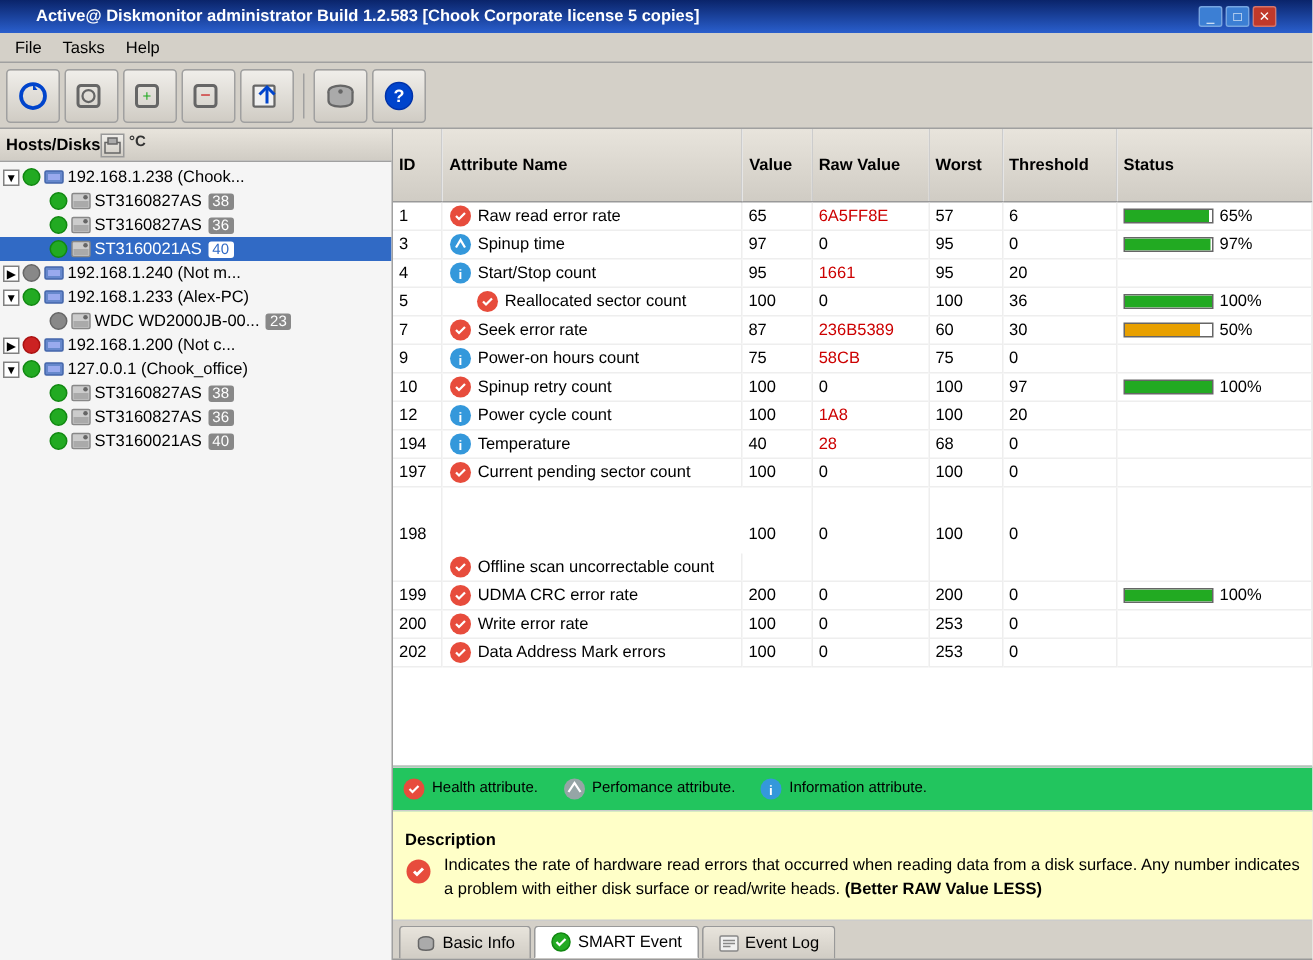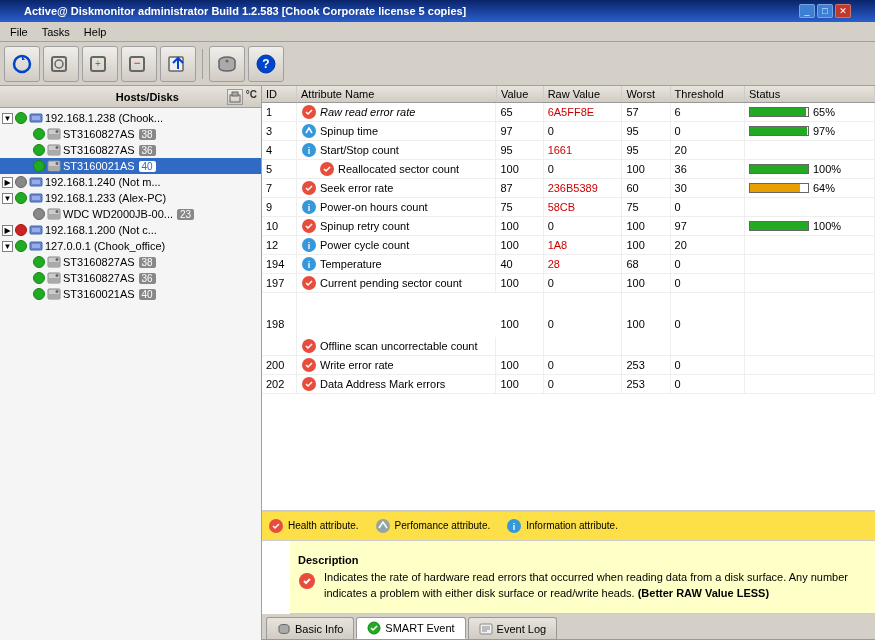--- a/index.html
+++ b/index.html
@@ -94,23 +94,22 @@
       border-right: 1px solid #a0a0a0;
       display: flex;
       flex-direction: column;
     }
     .panel-header {
       background: linear-gradient(to bottom, #e8e4dc, #d0ccc4);
       border-bottom: 1px solid #a0a0a0;
       padding: 2px 4px;
       display: flex;
       align-items: center;
-      justify-content: flex-end;
+      justify-content: flex-start;
       height: 22px;
-      gap: 48px;
     }
     .panel-header-title { font-size: 11px; font-weight: bold; }
     .panel-header-controls { display: flex; gap: 3px; }
     .panel-icon-btn {
       width: 16px; height: 16px;
       border: 1px solid #999;
       background: linear-gradient(to bottom, #f0eeea, #d0ccc4);
       cursor: pointer;
       font-size: 9px;
       display: flex; align-items: center; justify-content: center;
@@ -182,23 +181,23 @@
     }
     .smart-table {
       width: 100%;
       border-collapse: collapse;
       font-size: 11px;
     }
     .smart-table thead th {
       background: linear-gradient(to bottom, #e8e4dc, #d0ccc4);
       border-bottom: 1px solid #999;
       border-right: 1px solid #ccc;
-      padding: 2px 4px;
+      padding: 18px 4px;
       text-align: left;
-      font-weight: normal;
+      font-weight: bold;
       position: sticky;
       top: 0;
     }
     .smart-table tbody tr {
       border-bottom: 1px solid #eee;
     }
     .smart-table tbody td {
       padding: 1px 4px;
       border-right: 1px solid #eee;
     }
@@ -220,21 +219,21 @@
     }
     .progress-fill {
       height: 100%;
       background: #22aa22;
       position: absolute;
       left: 0; top: 0;
     }
 
     
     .legend-bar {
-      background: #fde047;
+      background: #22c55e;
       border-top: 1px solid #ccc;
       border-bottom: 1px solid #ccc;
       padding: 3px 6px;
       display: flex;
       gap: 16px;
       align-items: center;
       height: 30px;
     }
     .legend-item {
       display: flex;
@@ -248,21 +247,20 @@
     }
 
     
     .description-area {
       background: #ffffc8;
       border-bottom: 1px solid #ccc;
       padding: 12px 8px;
       min-height: 55px;
       font-size: 11px;
       line-height: 1.4;
-      margin-left: 28px;
     }
     .description-title {
       font-weight: bold;
       font-size: 11px;
       margin-bottom: 2px;
     }
 
     
     .tab-bar {
       display: flex;
@@ -530,21 +528,21 @@
             <th>Value</th>
             <th>Raw Value</th>
             <th>Worst</th>
             <th>Threshold</th>
             <th style="width:130px;">Status</th>
           </tr>
         </thead>
         <tbody id="smart-tbody">
         <tr>
     <td>1</td>
-    <td style="display:flex;align-items:center;font-style:italic;">
+    <td style="display:flex;align-items:center;">
       <svg width="16" height="16" viewBox="0 0 16 16" style="margin-right:3px;flex-shrink:0;">
                   <circle cx="8" cy="8" r="7" fill="#e74c3c"></circle>
                   <path d="M5 8 L7 10 L11 6" fill="none" stroke="white" stroke-width="1.5"></path>
                 </svg>
       Raw read error rate
     </td>
     <td>65</td>
     <td style="color:#cc0000">6A5FF8E</td>
     <td>57</td>
     <td>6</td>
@@ -635,21 +633,21 @@
     <td>87</td>
     <td style="color:#cc0000">236B5389</td>
     <td>60</td>
     <td>30</td>
     <td>
       <div class="status-bar-cell">
 
         <div class="progress-bar">
           <div class="progress-fill" style="width:87%;background:#e8a000;"></div>
         </div>
-        <span>64%</span>
+        <span>50%</span>
       </div>
     </td>
   </tr>
             <tr>
     <td>9</td>
     <td style="display:flex;align-items:center;">
       <svg width="16" height="16" viewBox="0 0 16 16" style="margin-right:3px;flex-shrink:0;">
                   <circle cx="8" cy="8" r="7" fill="#3498db"></circle>
                   <text x="8" y="12" font-size="9" fill="white" text-anchor="middle" font-weight="bold">i</text>
                 </svg>
@@ -754,20 +752,43 @@
                 </svg>
       Offline scan uncorrectable count
     </td>
     <td>100</td>
     <td style="color:black">0</td>
     <td>100</td>
     <td>0</td>
     <td>
       <div class="status-bar-cell">
         
+      </div>
+    </td>
+  </tr>
+            <tr>
+    <td>199</td>
+    <td style="display:flex;align-items:center;">
+      <svg width="16" height="16" viewBox="0 0 16 16" style="margin-right:3px;flex-shrink:0;">
+                  <circle cx="8" cy="8" r="7" fill="#e74c3c"></circle>
+                  <path d="M5 8 L7 10 L11 6" fill="none" stroke="white" stroke-width="1.5"></path>
+                </svg>
+      UDMA CRC error rate
+    </td>
+    <td>200</td>
+    <td style="color:black">0</td>
+    <td>200</td>
+    <td>0</td>
+    <td>
+      <div class="status-bar-cell">
+
+        <div class="progress-bar">
+          <div class="progress-fill" style="width:100%;background:#22aa22;"></div>
+        </div>
+        <span>100%</span>
       </div>
     </td>
   </tr>
             <tr>
     <td>200</td>
     <td style="display:flex;align-items:center;">
       <svg width="16" height="16" viewBox="0 0 16 16" style="margin-right:3px;flex-shrink:0;">
                   <circle cx="8" cy="8" r="7" fill="#e74c3c"></circle>
                   <path d="M5 8 L7 10 L11 6" fill="none" stroke="white" stroke-width="1.5"></path>
                 </svg>

